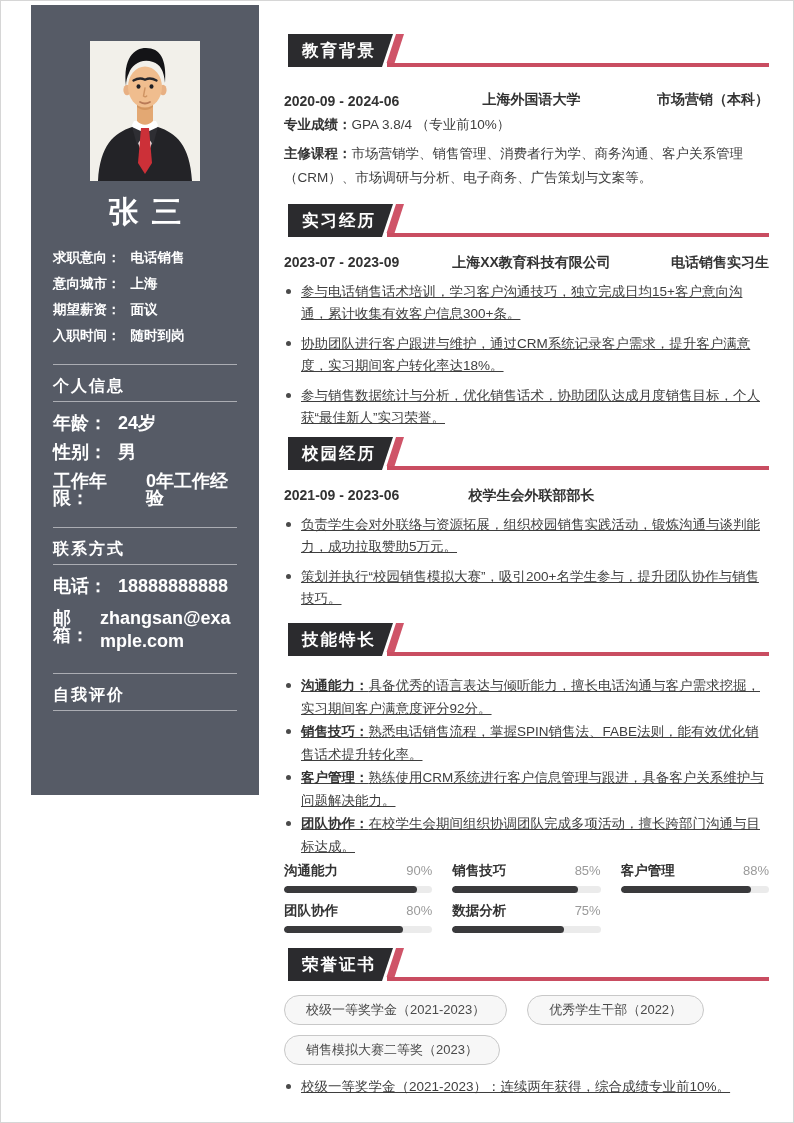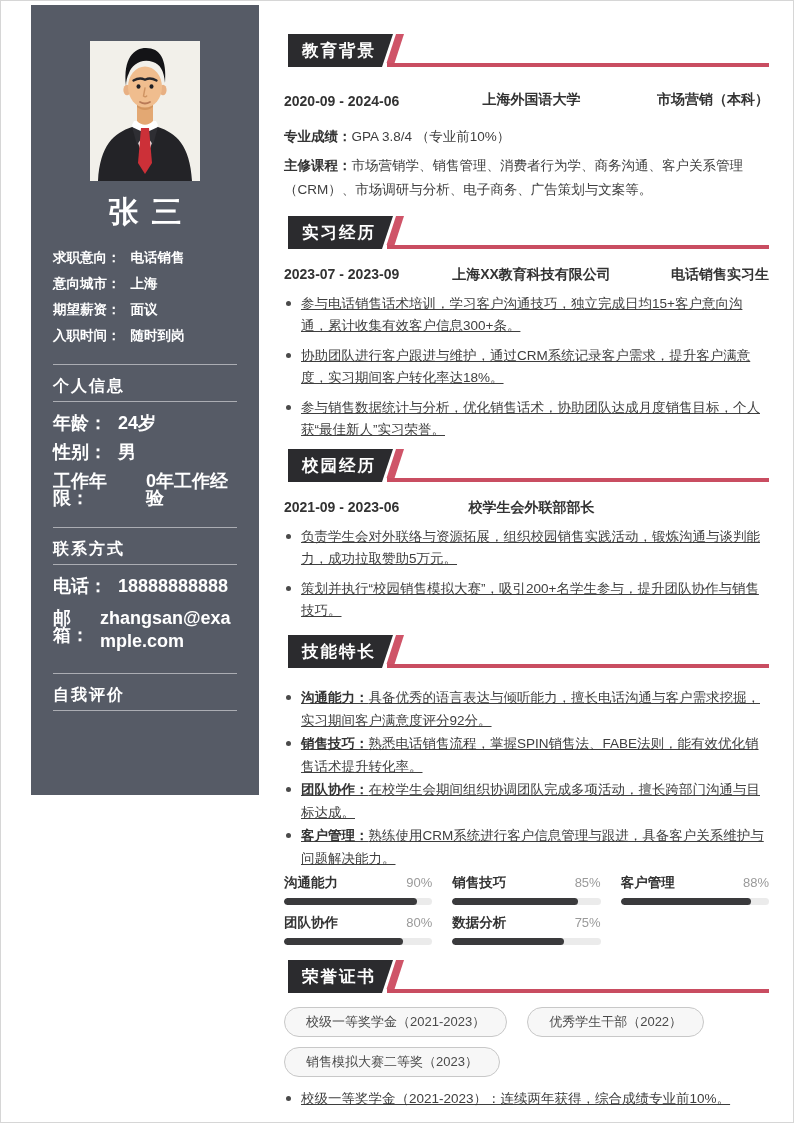--- a/index.html
+++ b/index.html
@@ -163,21 +163,21 @@
     <div class="banner" style="margin-top:33px;">
       <div class="flag">教育背景</div>
       <div class="stripe"></div>
       <div class="rule"></div>
     </div>
     <div class="meta-row" style="margin-top:24px;align-items:flex-end;">
       <span class="m-left">2020-09 - 2024-06</span>
       <span class="m-center">上海外国语大学</span>
       <span class="m-right">市场营销（本科）</span>
     </div>
-    <p class="edu-line" style="margin-top:16px;">
+    <p class="edu-line" style="margin-top:4px;">
       <b>专业成绩：</b><span>GPA 3.8/4 （专业前10%）</span>
     </p>
     <p class="edu-line" style="margin-top:5px;">
       <b>主修课程：</b><span>市场营销学、销售管理、消费者行为学、商务沟通、客户关系管理（CRM）、市场调研与分析、电子商务、广告策划与文案等。</span>
     </p>
 
     <div class="banner" style="margin-top:14px;">
       <div class="flag">实习经历</div>
       <div class="stripe"></div>
       <div class="rule"></div>
@@ -209,22 +209,22 @@
     </ul>
 
     <div class="banner" style="margin-top:14px;">
       <div class="flag">技能特长</div>
       <div class="stripe"></div>
       <div class="rule"></div>
     </div>
     <ul class="blist tight" style="margin-top:19px;">
       <li><b>沟通能力：</b><span>具备优秀的语言表达与倾听能力，擅长电话沟通与客户需求挖掘，实习期间客户满意度评分92分。</span></li>
       <li><b>销售技巧：</b><span>熟悉电话销售流程，掌握SPIN销售法、FABE法则，能有效优化销售话术提升转化率。</span></li>
+      <li><b>客户管理：</b><span>熟练使用CRM系统进行客户信息管理与跟进，具备客户关系维护与问题解决能力。</span></li>
       <li><b>团队协作：</b><span>在校学生会期间组织协调团队完成多项活动，擅长跨部门沟通与目标达成。</span></li>
-      <li><b>客户管理：</b><span>熟练使用CRM系统进行客户信息管理与跟进，具备客户关系维护与问题解决能力。</span></li>
     </ul>
     <div class="bars">
       <div class="bar-item">
         <div class="bar-top">
             <span class="bar-name">沟通能力</span>
             <span class="bar-pct">90%</span>
           </div>
         <div class="bar-track">
             <div class="bar-fill" style="width: 90%;"></div>
           </div>

